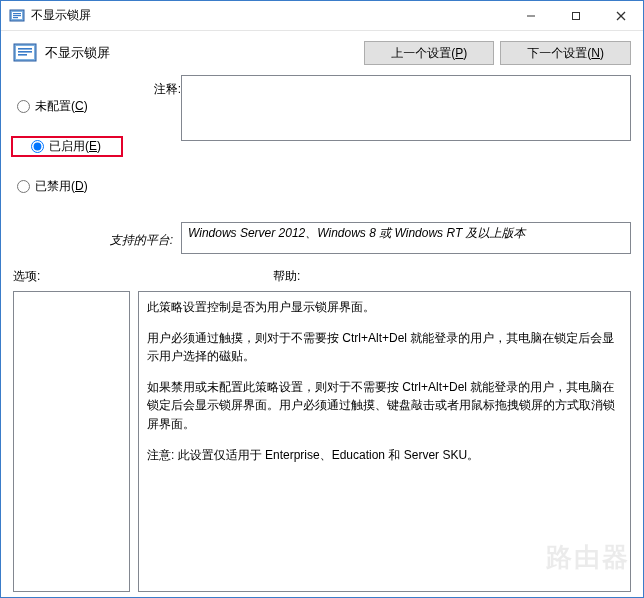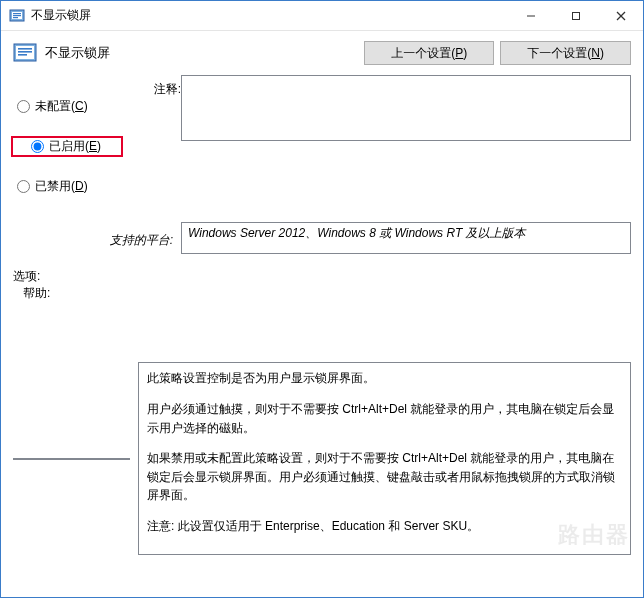--- a/index.html
+++ b/index.html
@@ -113,30 +113,28 @@
     border: 1px solid #828790;
     padding: 2px 6px;
     overflow-y: scroll;
     background: #fff;
     line-height: 1.4;
   }
 
   .columns-header {
     display: flex;
     padding: 4px 12px 2px 12px;
-    flex-direction: column;
   }
   .col-options-label { width: 250px; }
   .col-help-label { flex: 1 1 auto; padding-left: 10px;}
 
   .panes {
     display: flex;
     padding: 4px 12px 0 12px;
     height: 305px;
-    align-items: center;
   }
   .options-pane {
     width: 240px;
     border: 1px solid #828790;
     background: #fff;
     margin-right: 8px;
     overflow-y: scroll;
   }
   .help-pane {
     flex: 1 1 auto;
@@ -170,22 +168,22 @@
   }
   .footer .ok-wrap button {
     background: #e1e1e1;
     border: 1px solid #0078d7;
     outline: 1px dotted #000;
     outline-offset: -3px;
   }
   
   .watermark {
     position: absolute;
-    right: 14px; bottom: 48px;
-    font-size: 22px;
+    right: 14px; bottom: 23px;
+    font-size: 26px;
     color: rgba(0,0,0,0.08);
     pointer-events: none;
     letter-spacing: 2px;
     font-weight: bold;
   }
 </style>
 </head>
 <body>
 
 <div class="titlebar">

